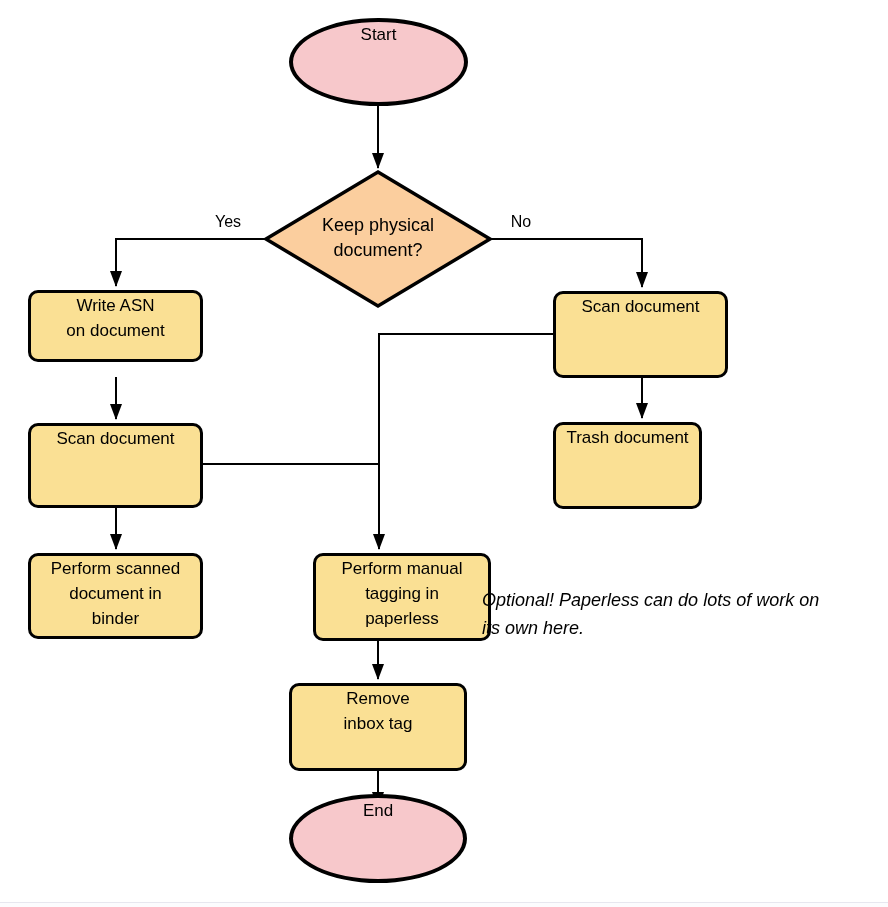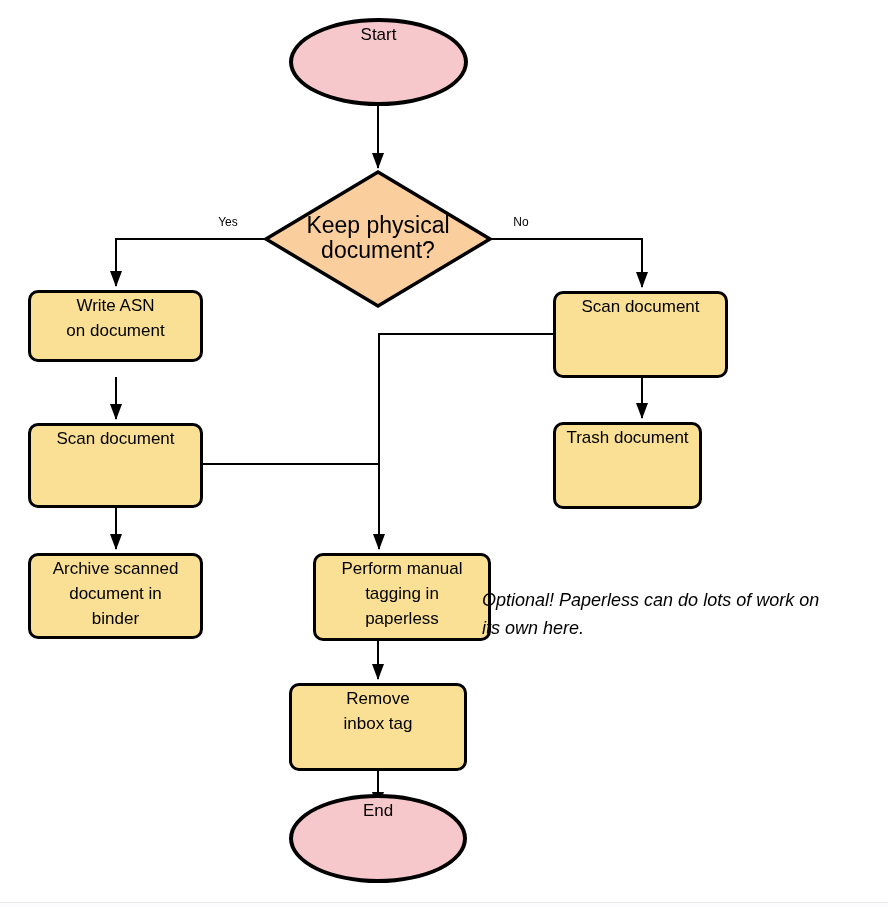--- a/index.html
+++ b/index.html
@@ -15,24 +15,24 @@
     white-space:pre-line;
   }
   .process{
     background:#FAE094;border:3.5px solid #000;border-radius:10px;
   }
   .terminal{
     background:#F7C8CB;border:4px solid #000;border-radius:50%;
   }
   .diamond-label{
     position:absolute;box-sizing:border-box;text-align:center;
-    font-size:23px;line-height:25px;white-space:pre-line;
+    font-size:18px;line-height:25px;white-space:pre-line;
   }
   .edge-label{
-    position:absolute;font-size:12px;line-height:20px;text-align:center;
+    position:absolute;font-size:16px;line-height:20px;text-align:center;
   }
   .annotation{
     position:absolute;font-style:italic;font-size:18px;line-height:28px;
     white-space:pre-line;
   }
   .page-edge-line{position:absolute;left:0;width:888px;height:1px;background:#e7e7ef;}
   .page-edge-below{position:absolute;left:0;width:888px;height:4px;background:#fcfcfe;}
   svg .edge{fill:none;stroke:#000;stroke-width:2;}
 </style>
 </head>
@@ -73,21 +73,21 @@
 <div class="node process" style="left: 28px; top: 290px; width: 175px; height: 72px; background-color: rgb(250, 224, 148);">
   <span>Write ASN
 on document</span>
 </div>
 
 <div class="node process" style="left: 28px; top: 423px; width: 175px; height: 85px; background-color: rgb(250, 224, 148);">
   <span>Scan document</span>
 </div>
 
 <div class="node process" style="left: 28px; top: 553px; width: 175px; height: 86px; background-color: rgb(250, 224, 148);">
-  <span>Archive scanned
+  <span>Perform scanned
 document in
 binder</span>
 </div>
 
 <div class="node process" style="left: 553px; top: 291px; width: 175px; height: 87px; background-color: rgb(250, 224, 148);">
   <span>Scan document</span>
 </div>
 
 <div class="node process" style="left: 553px; top: 422px; width: 149px; height: 87px; background-color: rgb(250, 224, 148);">
   <span>Trash document</span>

